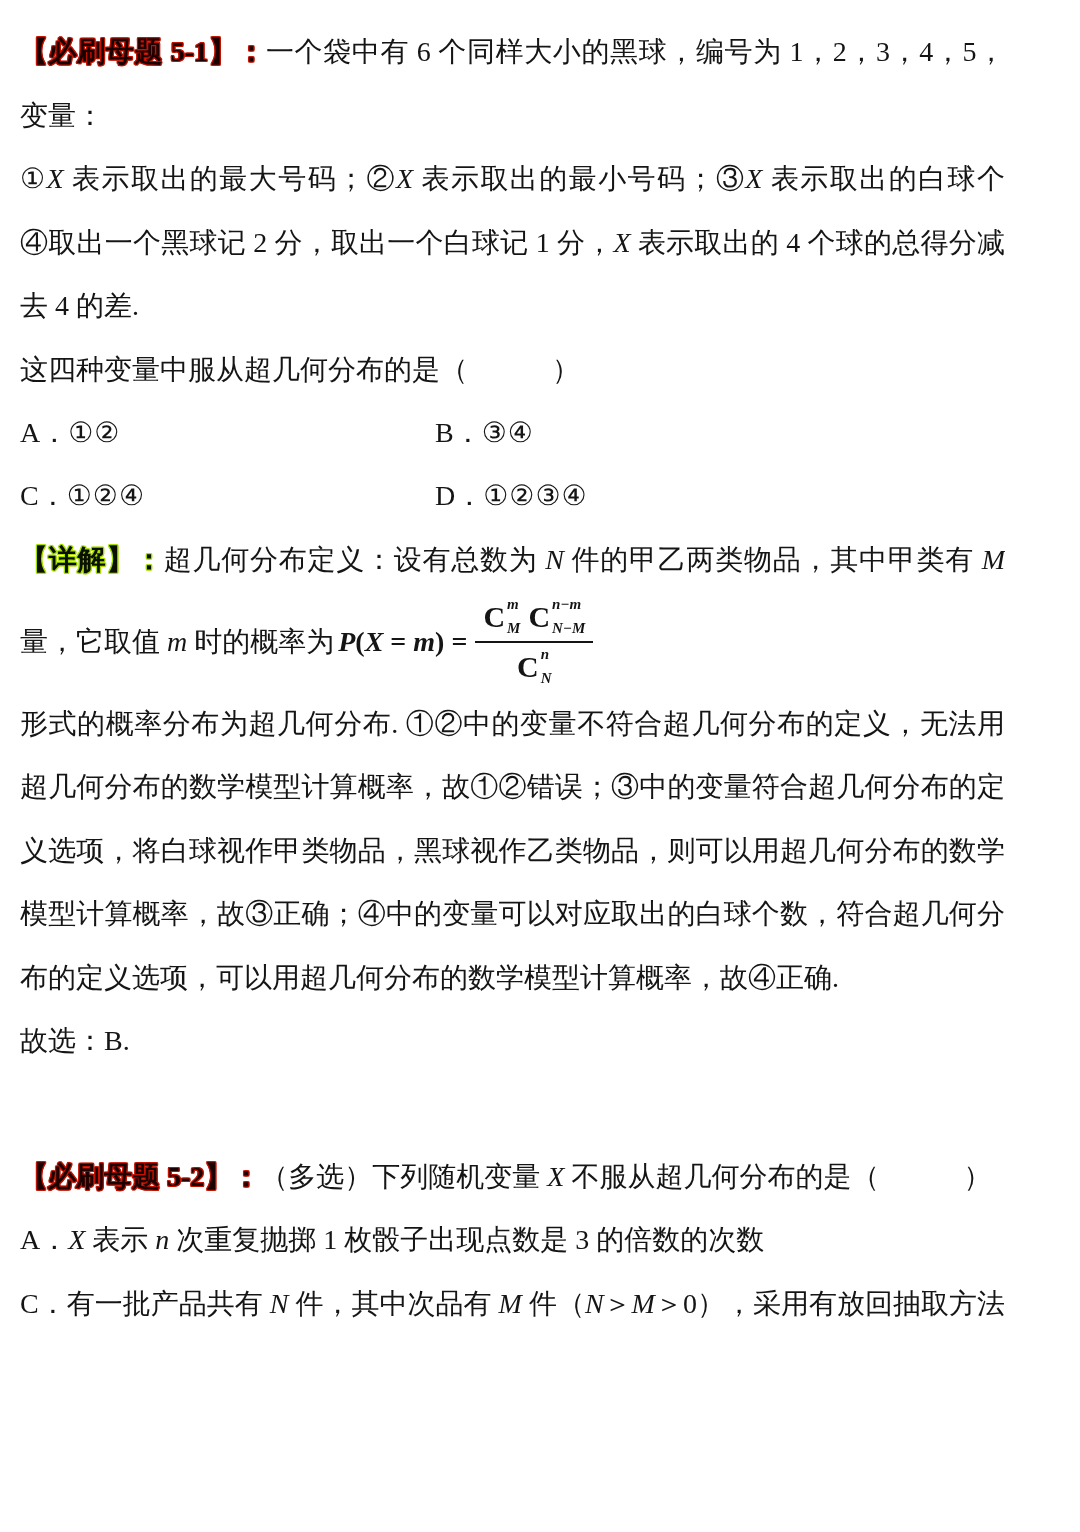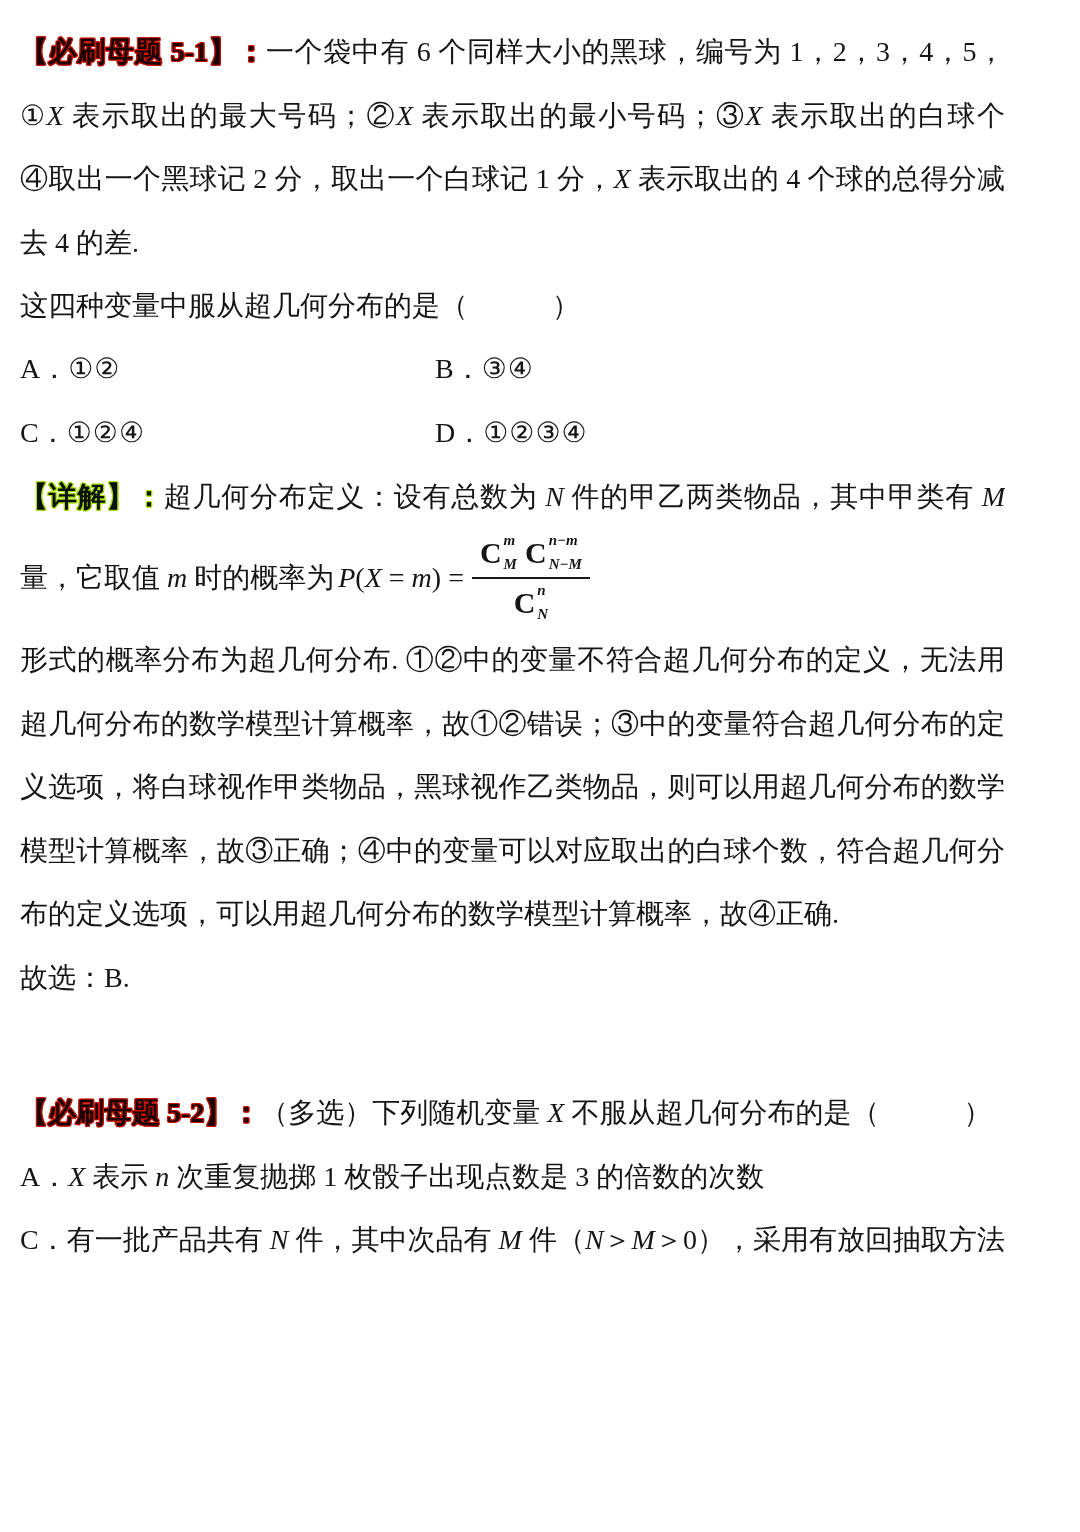--- a/index.html
+++ b/index.html
@@ -52,21 +52,21 @@
   .circled { letter-spacing: 1px; }
 
   
   .formula-row {
     height: 100px;
     display: flex;
     align-items: center;
     white-space: nowrap;
     line-height: 1.2;
   }
-  .math-lhs { font-weight: normal; margin-left: 4px; }
+  .math-lhs { font-weight: bold; margin-left: 4px; }
   .frac {
     display: inline-flex;
     flex-direction: column;
     align-items: center;
     margin: 0 10px 0 8px;
     vertical-align: middle;
     font-weight: bold;
   }
   .frac .num {
     display: flex;
@@ -90,20 +90,21 @@
     height: 40px;
   }
   .spacer { height: 72px; }
 </style>
 </head>
 <body>
 
 <div class="page">
 
   <div class="line fill"><span class="tag">【必刷母题 5-1】：</span><span>一个袋中有 6 个同样大小的黑球，编号为 1，2，3，4，5，6，</span></div>
+  <div class="line"><span>变量：</span></div>
 
   <div class="line fill"><span>①<i class="mvar">X</i> 表示取出的最大号码；②<i class="mvar">X</i> 表示取出的最小号码；③<i class="mvar">X</i> 表示取出的白球个数；</span></div>
   <div class="line fill"><span>④取出一个黑球记 2 分，取出一个白球记 1 分，<i class="mvar">X</i> 表示取出的 4 个球的总得分减</span></div>
   <div class="line"><span>去 4 的差.</span></div>
 
   <div class="line"><span>这四种变量中服从超几何分布的是（　　　）</span></div>
 
   <div class="optrow">
     <div class="optcell"><span>A．</span><span class="circled">①②</span></div>
     <div class="optcell wide"><span>B．</span><span class="circled">③④</span></div>

